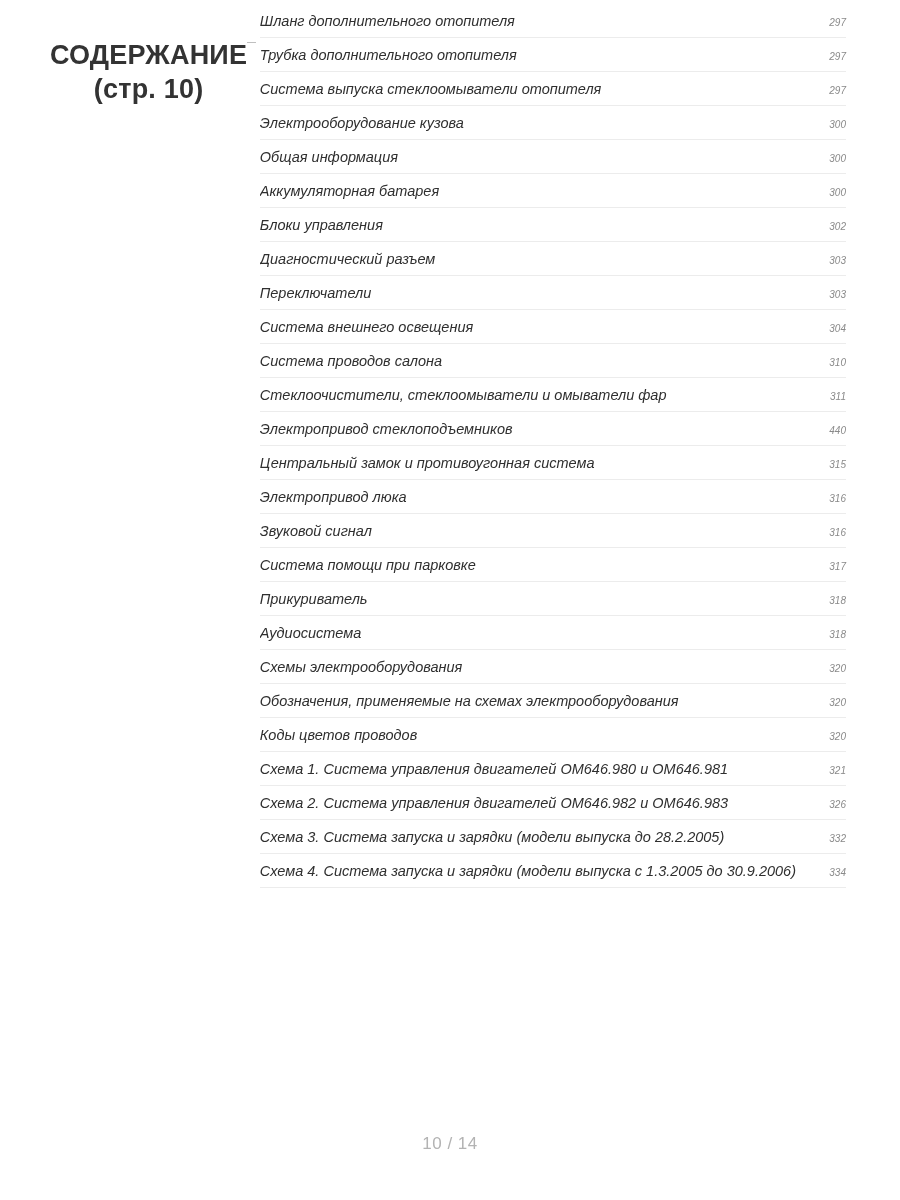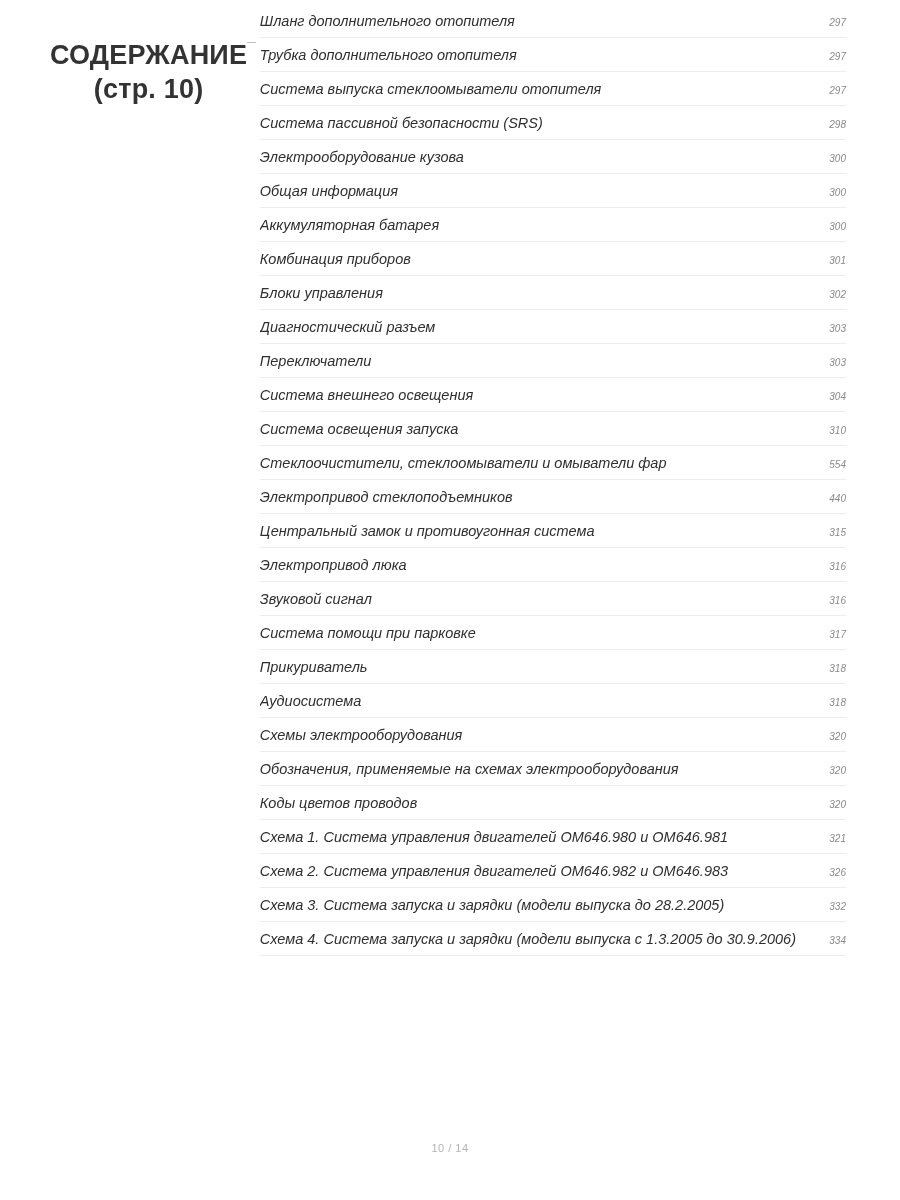--- a/index.html
+++ b/index.html
@@ -90,21 +90,21 @@
     font-variant-numeric: tabular-nums;
   }
 
   
   .page-footer {
     position: absolute;
     left: 0;
     right: 0;
     bottom: 46px;
     text-align: center;
-    font-size: 11px;
+    font-size: 17px;
     color: #b3b3b3;
     letter-spacing: 0.5px;
   }
 </style>
 </head>
 <body>
 
 <div class="page">
 
   <h1 class="doc-title">СОДЕРЖАНИЕ (стр. 10)</h1>
@@ -118,62 +118,54 @@
       </li>
       <li class="toc-row">
         <span class="toc-title">Трубка дополнительного отопителя</span>
         <span class="toc-page">297</span>
       </li>
       <li class="toc-row">
         <span class="toc-title">Система выпуска стеклоомыватели отопителя</span>
         <span class="toc-page">297</span>
       </li>
       <li class="toc-row">
-        <span class="toc-title">Система пассивной безопасности (SRS)</span>
-        <span class="toc-page">298</span>
-      </li>
-      <li class="toc-row">
         <span class="toc-title">Электрооборудование кузова</span>
         <span class="toc-page">300</span>
       </li>
       <li class="toc-row">
         <span class="toc-title">Общая информация</span>
         <span class="toc-page">300</span>
       </li>
       <li class="toc-row">
         <span class="toc-title">Аккумуляторная батарея</span>
         <span class="toc-page">300</span>
       </li>
       <li class="toc-row">
-        <span class="toc-title">Комбинация приборов</span>
-        <span class="toc-page">301</span>
-      </li>
-      <li class="toc-row">
         <span class="toc-title">Блоки управления</span>
         <span class="toc-page">302</span>
       </li>
       <li class="toc-row">
         <span class="toc-title">Диагностический разъем</span>
         <span class="toc-page">303</span>
       </li>
       <li class="toc-row">
         <span class="toc-title">Переключатели</span>
         <span class="toc-page">303</span>
       </li>
       <li class="toc-row">
         <span class="toc-title">Система внешнего освещения</span>
         <span class="toc-page">304</span>
       </li>
       <li class="toc-row">
-        <span class="toc-title">Система освещения запуска</span>
+        <span class="toc-title">Система проводов салона</span>
         <span class="toc-page">310</span>
       </li>
       <li class="toc-row">
         <span class="toc-title">Стеклоочистители, стеклоомыватели и омыватели фар</span>
-        <span class="toc-page">554</span>
+        <span class="toc-page">311</span>
       </li>
       <li class="toc-row">
         <span class="toc-title">Электропривод стеклоподъемников</span>
         <span class="toc-page">440</span>
       </li>
       <li class="toc-row">
         <span class="toc-title">Центральный замок и противоугонная система</span>
         <span class="toc-page">315</span>
       </li>
       <li class="toc-row">

